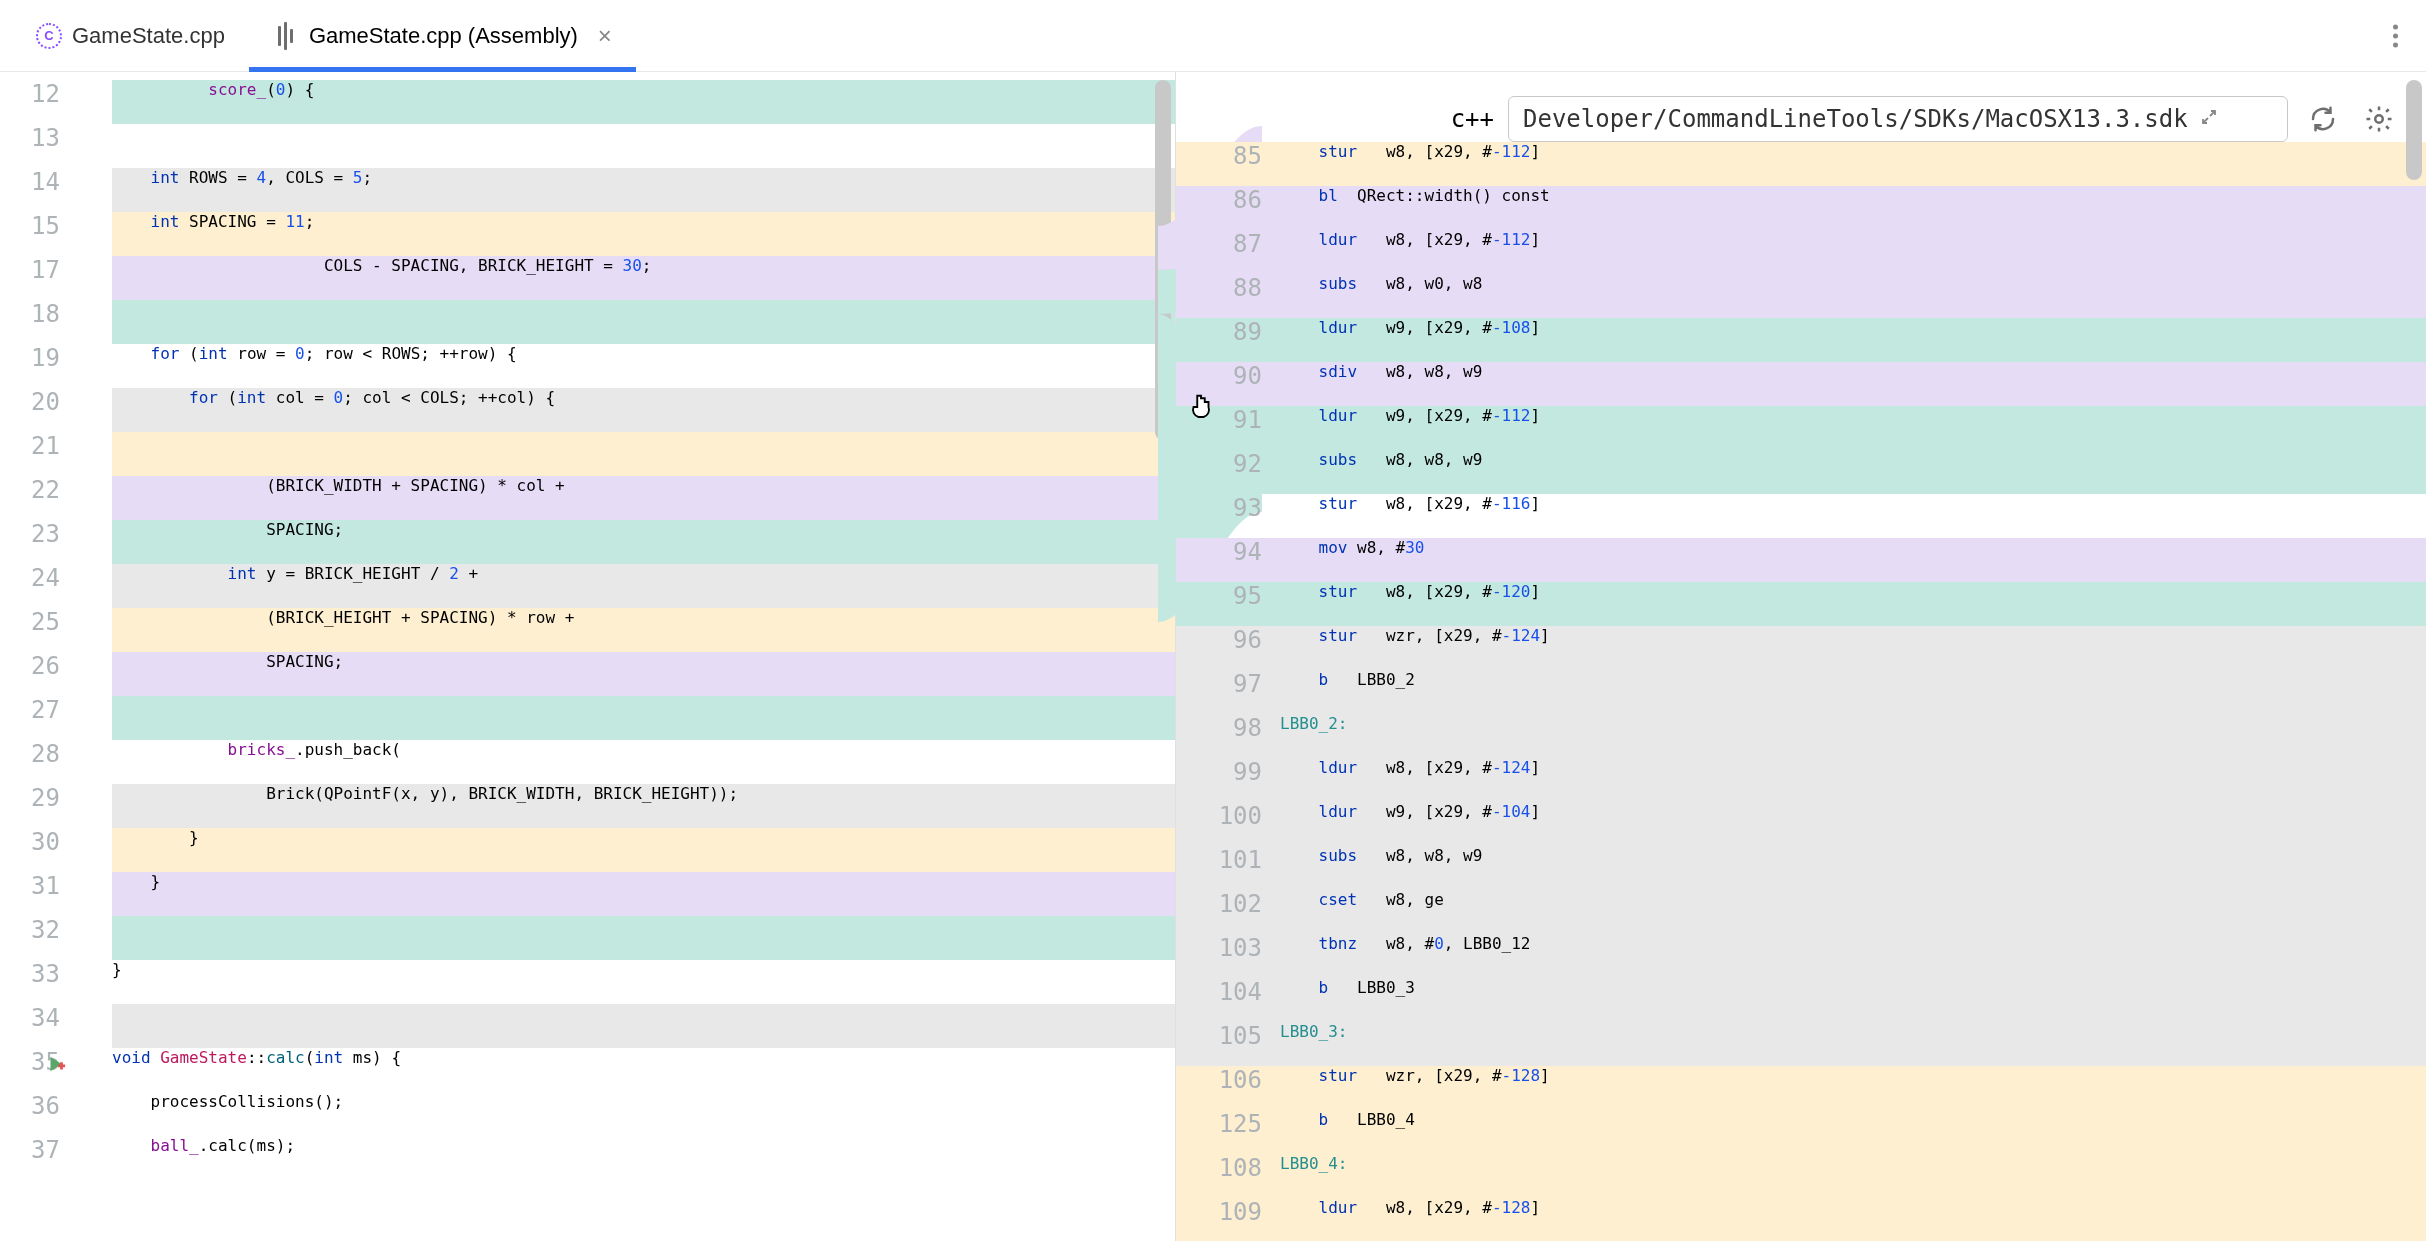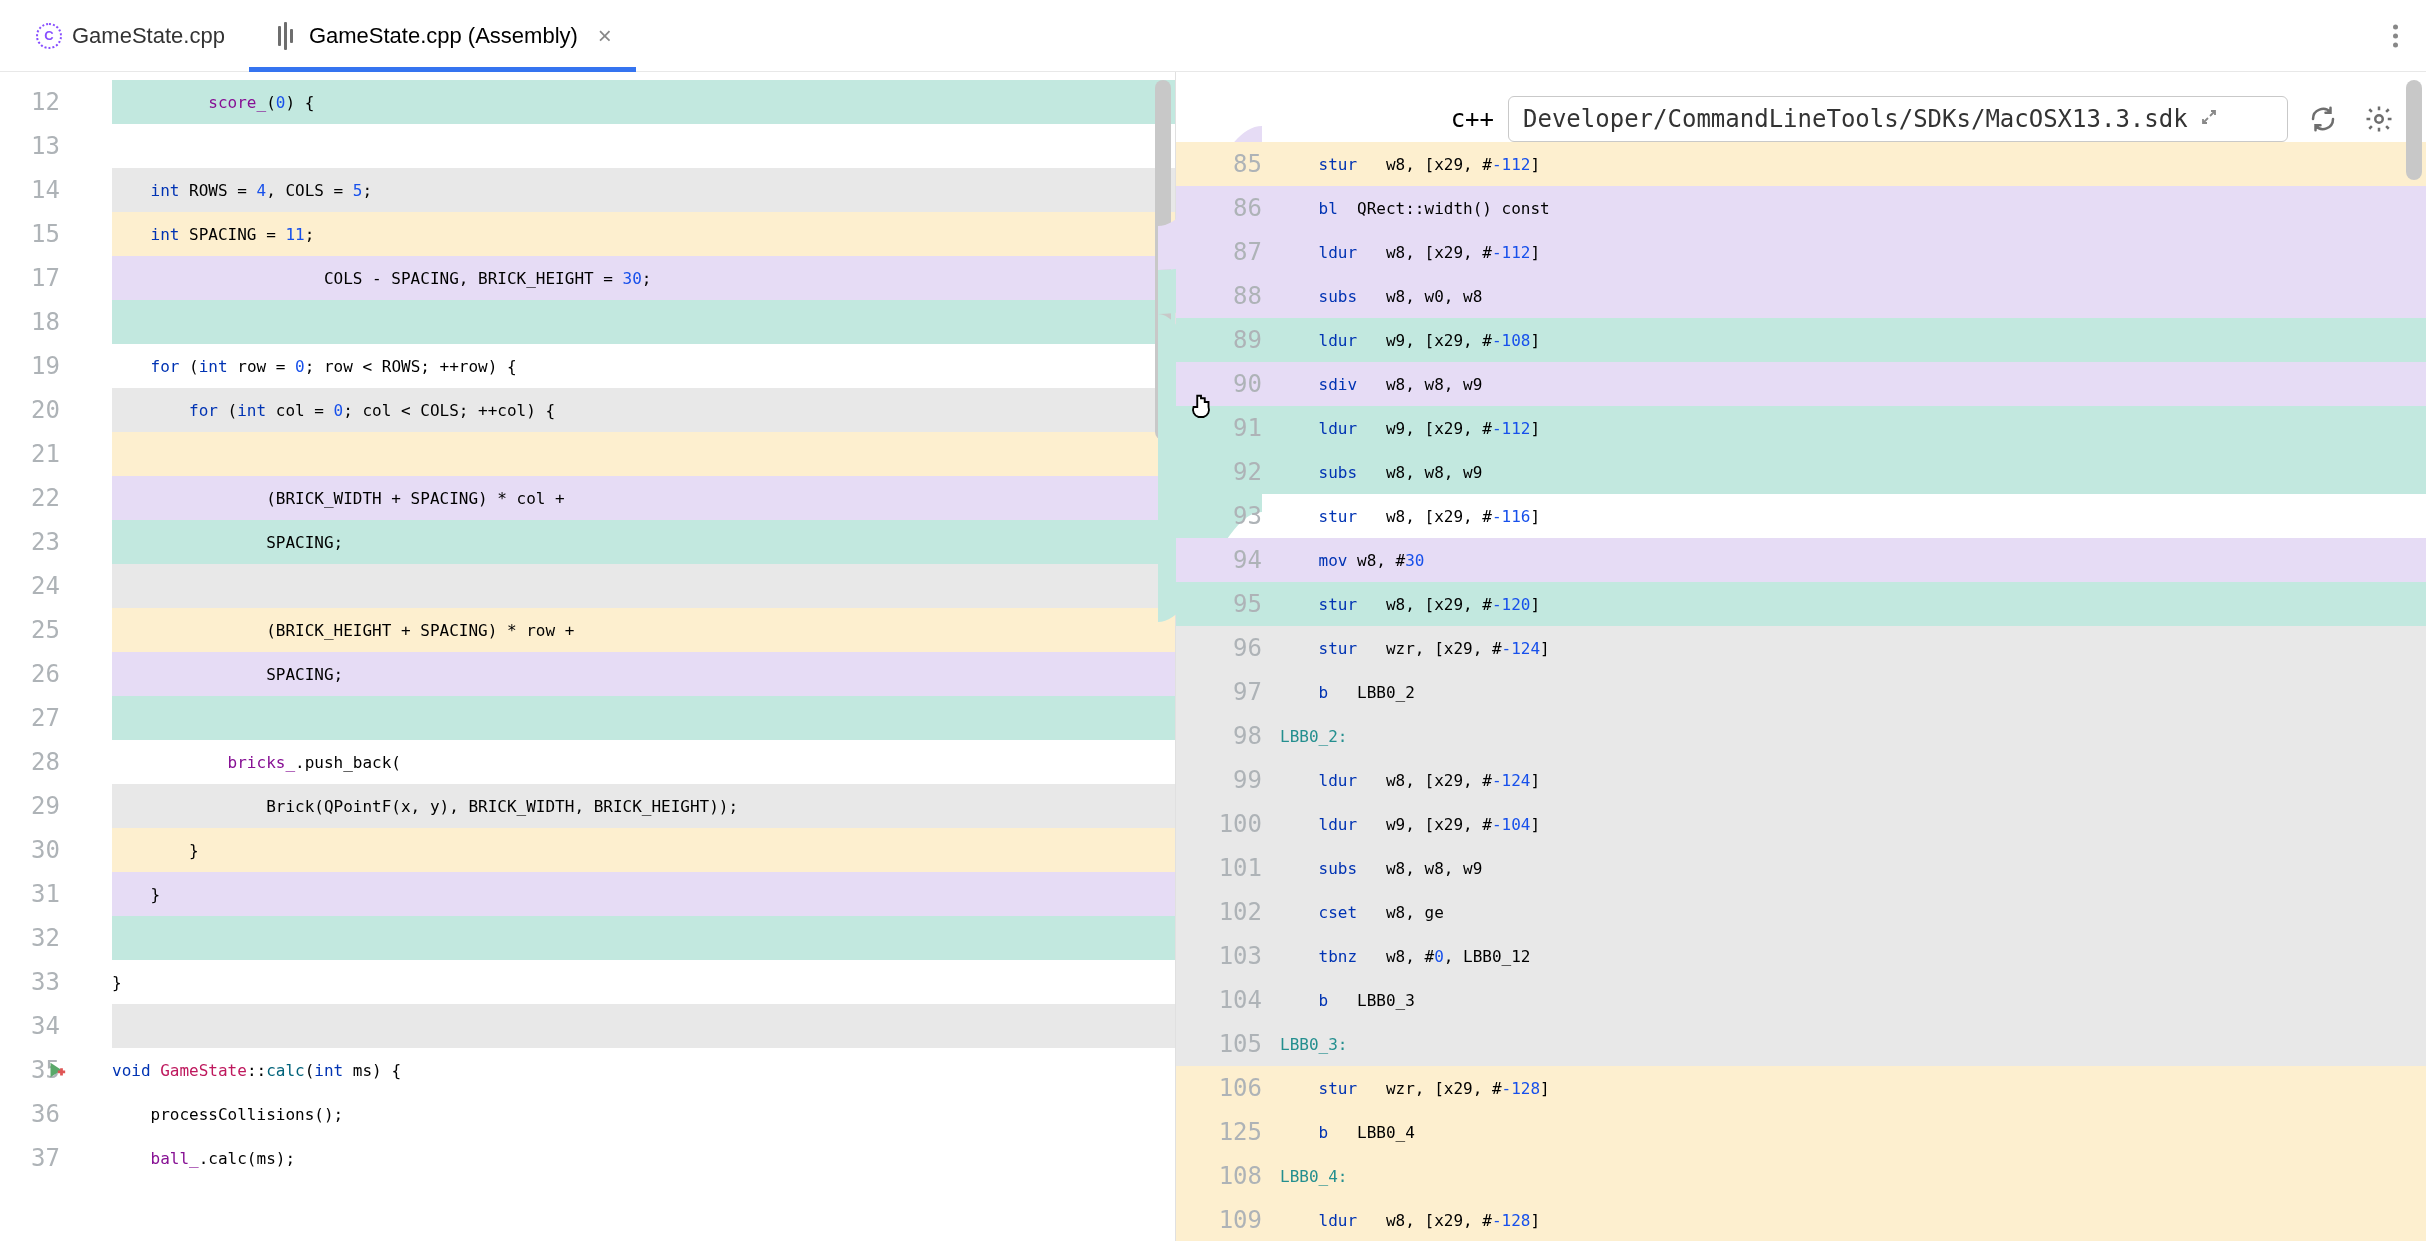--- a/index.html
+++ b/index.html
@@ -30,21 +30,21 @@
 
 
 .split{display:flex;flex:1;min-height:0;position:relative}
 .pane{position:relative;overflow:hidden}
 .pane.left{width:1176px;border-right:1px solid #e0e0e0}
 .pane.right{flex:1}
 
 .gutter{width:70px;padding-right:10px;text-align:right;color:#AEB3B7;font-family:ui-monospace,Menlo,monospace;font-size:24px;user-select:none;flex:none}
 .gutter.asm{width:96px}
 .gicon{position:absolute;left:60px;width:32px;height:32px;display:flex;align-items:center;justify-content:center}
-.code-line{display:flex;align-items:center;height:44px}
+.code-line{display:flex;align-items:flex-start;height:44px}
 .code-area{flex:1;font-family:ui-monospace,Menlo,monospace;font-size:16px;white-space:pre;padding-left:42px}
 .code-area.asm{padding-left:8px}
 
 
 .bg{position:absolute;left:0;right:0}
 .hl-teal{background:#C2E8DF}
 .hl-yellow{background:#FDEFCF}
 .hl-purple{background:#E6DCF5}
 .hl-grey{background:#E8E8E8}
 .left .bg{left:112px;right:0}
@@ -177,20 +177,21 @@
           <div class="code-line">
             <div class="gutter">22</div>
             <div class="code-area"><span>                (BRICK_WIDTH + SPACING) * col +</span></div>
           </div>
           <div class="code-line">
             <div class="gutter">23</div>
             <div class="code-area"><span>                SPACING;</span></div>
           </div>
           <div class="code-line">
             <div class="gutter">24</div>
+            <div class="code-area"><span>            </span><span class="kw">int</span><span> y = BRICK_HEIGHT / </span><span class="num">2</span><span> +</span></div>
           </div>
           <div class="code-line">
             <div class="gutter">25</div>
             <div class="code-area"><span>                (BRICK_HEIGHT + SPACING) * row +</span></div>
           </div>
           <div class="code-line">
             <div class="gutter">26</div>
             <div class="code-area"><span>                SPACING;</span></div>
           </div>
           <div class="code-line">

